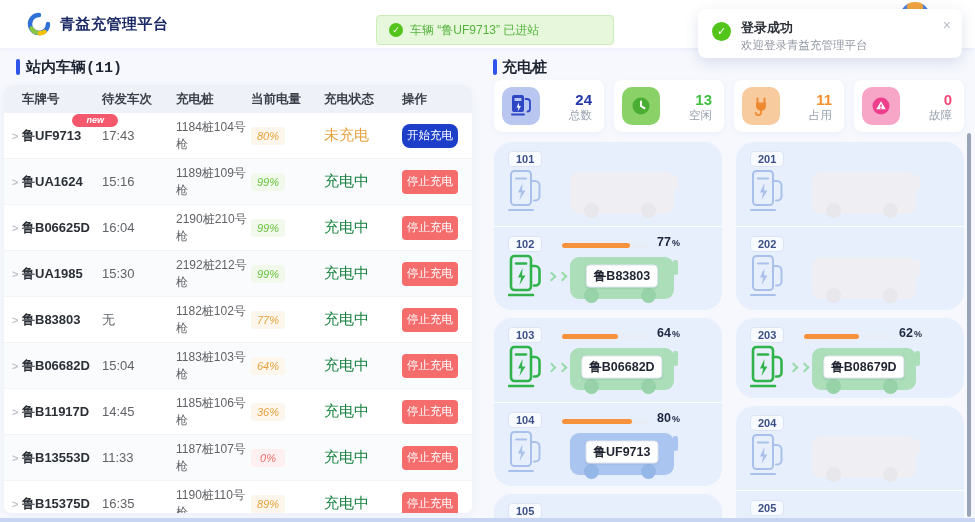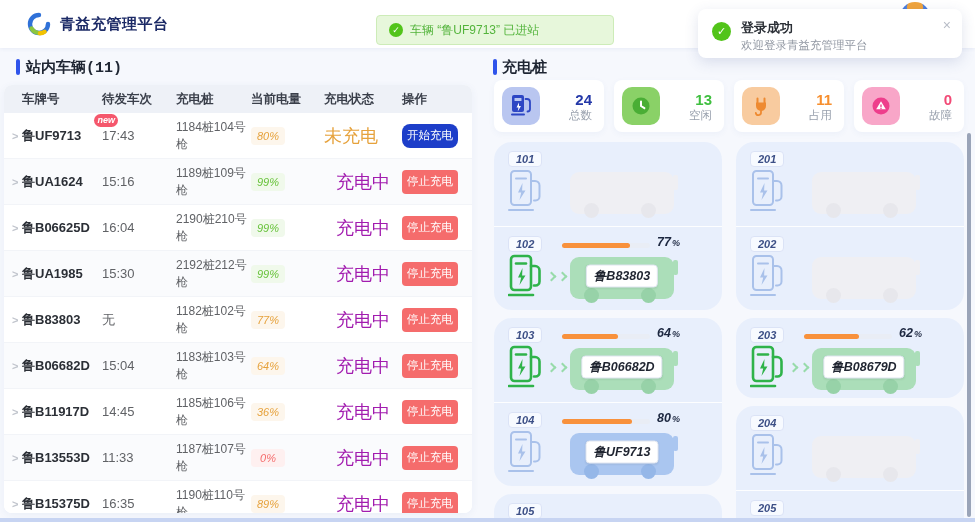--- a/index.html
+++ b/index.html
@@ -41,43 +41,43 @@
                 border-radius:8px; box-shadow:0 2px 8px rgba(50,80,160,.06); overflow:hidden; }
   .thead, .tr { display:grid; grid-template-columns:10px 80px 74px 75px 73px 78px auto; align-items:center; padding-left:8px; }
   .thead { height:28px; background:#eef1f7; }
   .th { font-size:12.5px; font-weight:bold; color:#3a3f4a; }
   .tr { height:46px; border-bottom:1px solid #f2f4f8; background:#fff; }
   .tr:nth-child(even) { background:#fafbfd; }
   .td { font-size:13px; color:#606266; }
   .exp { color:#c0c4cc; font-size:11px; font-weight:bold; }
   .plate { font-weight:bold; color:#2b2f36; position:relative; white-space:nowrap; }
   .newb { position:absolute; top:-13px; right:-16px; background:#f5576c; color:#fff; font-size:9px; font-style:italic;
-          border-radius:8px; padding:1px 3px 2px; font-weight:bold; }
+          border-radius:8px; padding:1px 14px 2px; font-weight:bold; }
   .pilecell { font-size:12px; line-height:1.4; width:72px; }
   .badge { display:inline-block; min-width:34px; text-align:center; padding:3px 6px; border-radius:4px; font-size:11px; }
   .badge.warn { background:#fdf6ec; color:#e6a23c; } .badge.ok { background:#f0f9eb; color:#67c23a; }
   .badge.danger { background:#fef0f0; color:#f56c6c; }
-  .status { font-size:18px; } .status.warn { color:#e6a23c; } .status.ok { color:#a21caf;text-align:center; }
+  .status { font-size:15px; } .status.warn { color:#e6a23c; } .status.ok { color:#15803d; }
   .btn { width:56px; height:24px; border:none; border-radius:4px; color:#fff; font-size:11.5px; cursor:pointer;
          font-family:inherit; }
   .btn.start { background:#1d3ec9;border-radius:8px; } .btn.stop { background:#f56c6c; }
 
   
   .stats { position:absolute; left:494px; top:80px; width:470px; height:52px; display:flex; gap:10px; }
   .stat { flex:1; background:#fff; border-radius:8px; box-shadow:0 2px 6px rgba(60,90,180,.05);
           display:flex; align-items:center; padding:0 12px 0 8px;gap:20px; }
   .stat .isq { width:38px; height:38px; border-radius:10px; display:flex; align-items:center; justify-content:center; flex:none; }
   .stat .rt { margin-left:auto; text-align:right; }
   .stat .val { font-size:15px; font-weight:bold; line-height:17px; }
   .stat .lab { font-size:11.5px; color:#98a0ad; line-height:14px; }
 
   
   .pile-grid { position:absolute; left:494px; top:142px; width:470px; height:380px; display:flex; gap:14px; overflow:hidden; }
   .pcol { width:228px; display:flex; flex-direction:column; gap:8px; }
-  .pcard { background:#e8effc; border-radius:18px; overflow:hidden; flex:none;font-style:italic; }
+  .pcard { background:#e8effc; border-radius:18px; overflow:hidden; flex:none; }
   .pile-sec { position:relative; height:84px; }
   .pile-sec.short { height:80px; }
   .pile-sec + .pile-sec { border-top:1px solid rgba(255,255,255,.9); }
   .chip { position:absolute; left:14px; top:9px; font-size:11px; font-weight:600; color:#3c4f86;
           background:#f7faff; border:1px solid #dbe3f6; border-radius:4px; padding:1px 7px; }
   .pidle { position:absolute; left:14px; top:26px; }
   .arrows { position:absolute; left:54px; top:46px; display:flex; }
   .chev { width:7px; height:7px; border-top:2px solid #98dbaa; border-right:2px solid #98dbaa;
           transform:rotate(45deg); margin-right:4px; }
   .ptrack { position:absolute; left:68px; top:16px; width:88px; height:5px; border-radius:3px; background:#e9edf5; }

